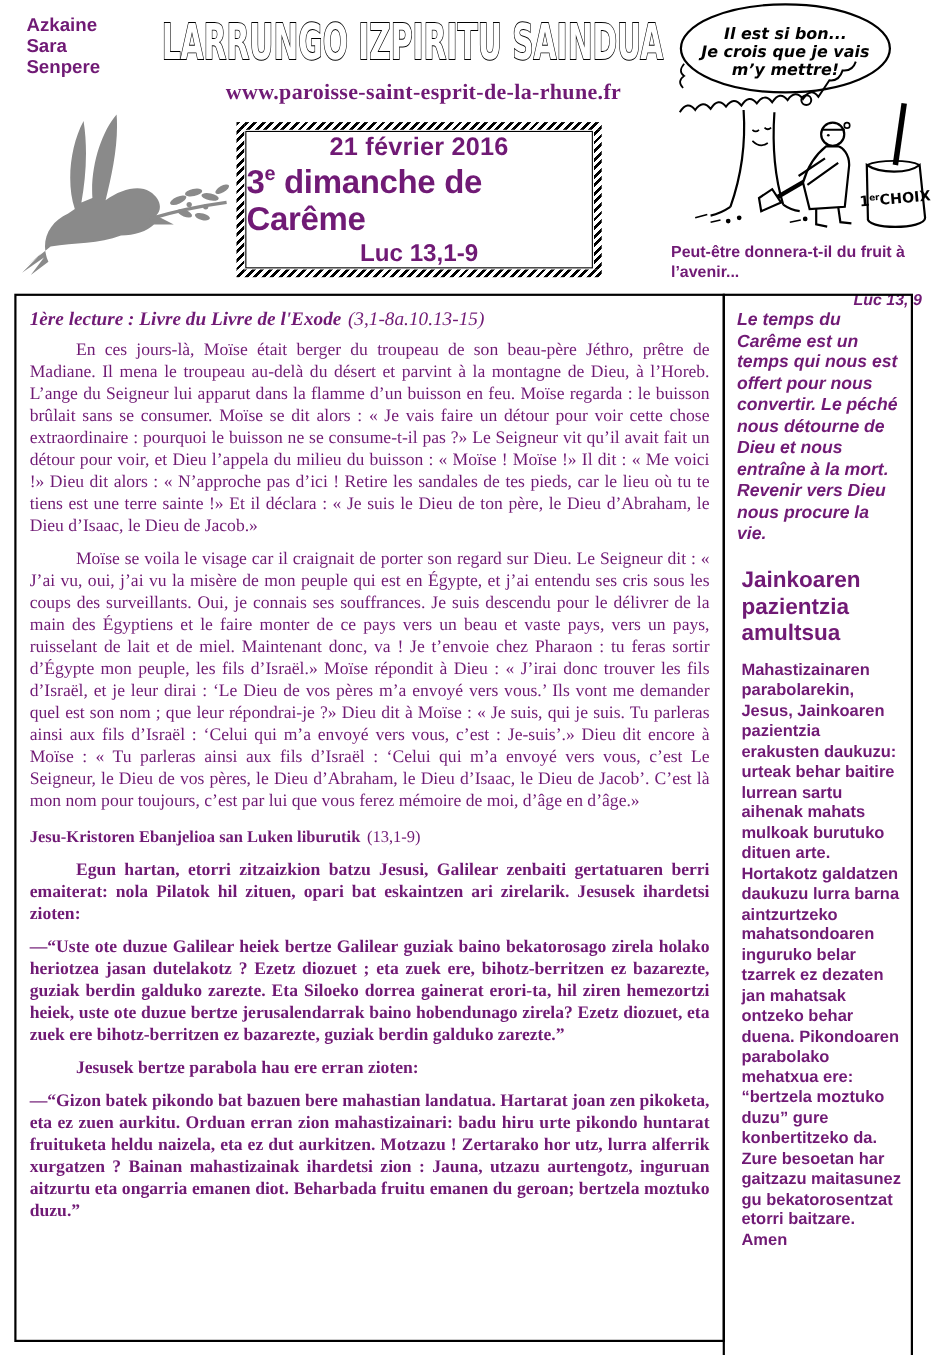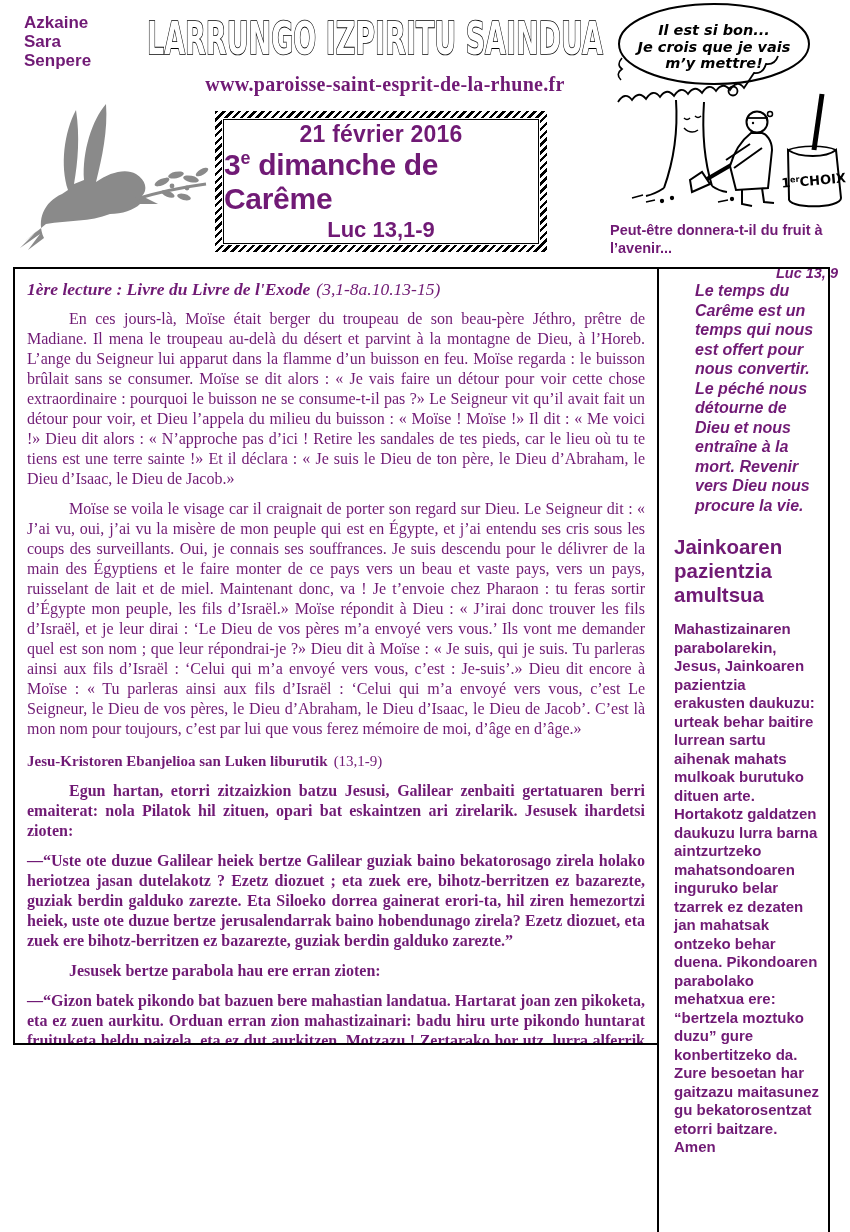--- a/index.html
+++ b/index.html
@@ -30,37 +30,37 @@
   .db-title sup{font-size:18px;}
   .db-ref{font-size:22px;}
   
   .cartoon{position:absolute;left:614px;top:2px;}
   .cartoon-caption{position:absolute;left:610px;top:221px;width:253px;text-align:left;
                    font:bold 14.5px/18px "Liberation Sans",sans-serif;}
   .cartoon-caption-ref{position:absolute;left:594px;top:240px;width:244px;text-align:right;
                    font:italic bold 14.5px/18px "Liberation Sans",sans-serif;margin-top:24px;}
   
   .main-box{
-    position:absolute;left:13px;top:267px;width:646px;height:778px;box-sizing:border-box;
+    position:absolute;left:13px;top:267px;width:646px;height:953px;box-sizing:border-box;
     border:2px solid #000;padding:8px 12px 0 12px;overflow:hidden;
     font-family:"Liberation Serif",serif;font-size:16px;line-height:20px;text-align:justify;
   }
   .reading-heading{font-style:italic;font-weight:bold;font-size:17.5px;margin:2px 0 10px;text-align:left;}
   .reading-heading .ref{font-weight:normal;margin-left:6px;}
   .main-box p{margin:0 0 10px;}
   .indent{text-indent:42px;}
   .gospel-heading{font-weight:bold;font-size:15px;margin:12px 0 10px;text-align:left;}
   .gospel-heading .ref{font-weight:normal;margin-left:6px;}
   .gospel-par{font-weight:bold;}
   
   .sidebar{
     position:absolute;left:657px;top:267px;width:173px;height:980px;box-sizing:border-box;
     border:2px solid #000;padding:12px 8px 0 11px;overflow:hidden;
   }
-  .sb-intro{font:italic bold 16px/19.5px "Liberation Sans",sans-serif;margin-left:25px;}
+  .sb-intro{font:italic bold 16px/19.5px "Liberation Sans",sans-serif;}
   .sb-heading{font:bold 20.5px/24px "Liberation Sans",sans-serif;margin:20px 0 13px;padding-left:4px;}
   .sb-body{font:bold 15px/18.5px "Liberation Sans",sans-serif;padding-left:4px;}
 </style>
 </head>
 <body>
 
 <div class="page">
 
   <div class="towns">
     <div>Azkaine</div>

